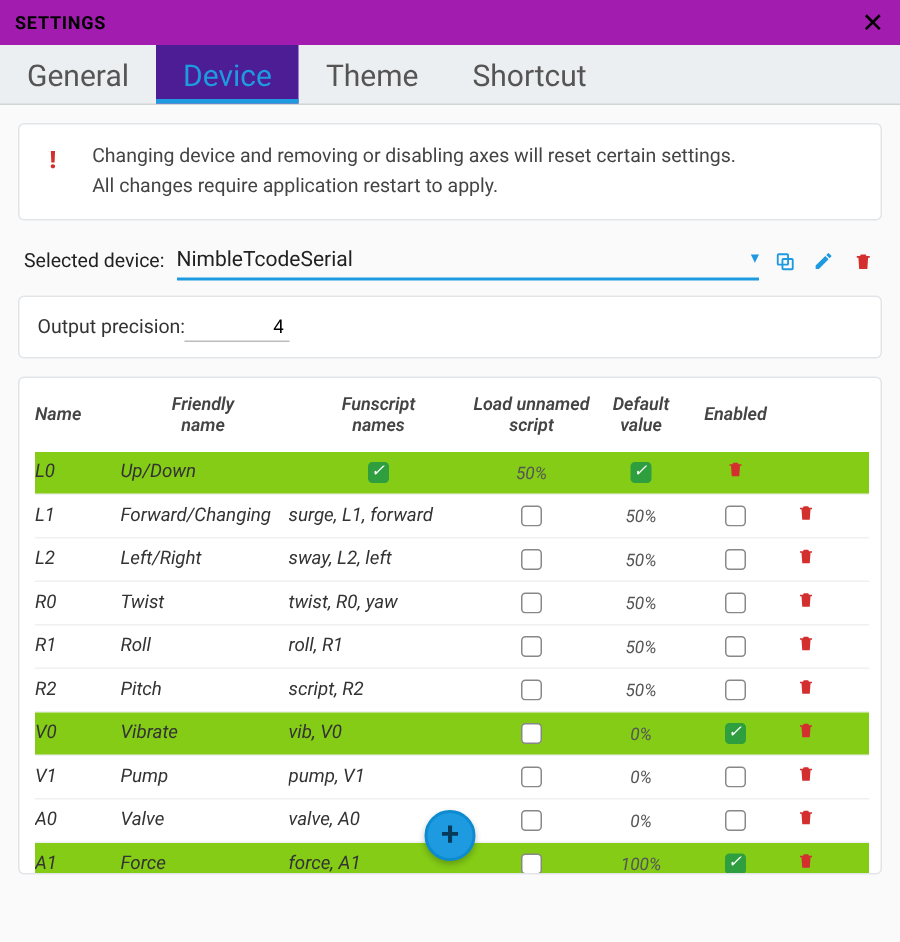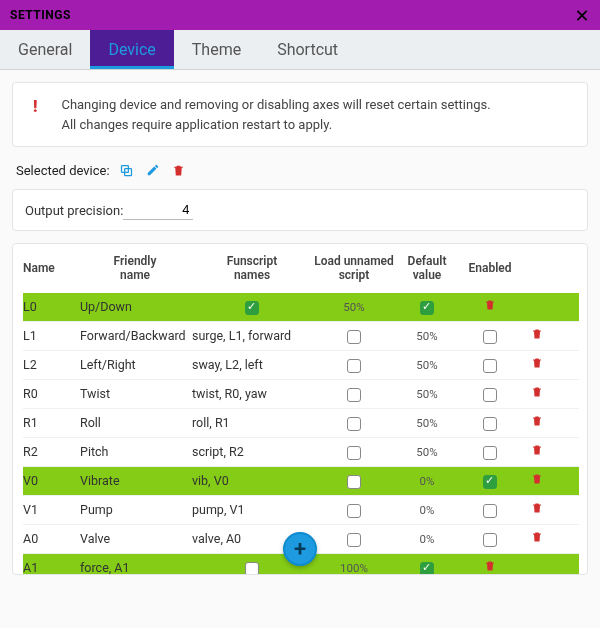--- a/index.html
+++ b/index.html
@@ -1,37 +1,37 @@
 <!DOCTYPE html>
 <html><head>
 <meta charset="utf-8">
 <style>
 * { box-sizing: border-box; margin: 0; padding: 0; }
 body { font-family: -apple-system, BlinkMacSystemFont, "Segoe UI", Roboto, Arial, sans-serif; font-size: 13px; color: #333; background: #fafafa; width: 600px; height: 628px; overflow: hidden; position: relative; }
 .titlebar { background: #a21caf; color: #000; height: 30px; display: flex; align-items: center; padding: 0 10px; font-weight: 700; font-size: 12px; letter-spacing: 0.5px; }
 .titlebar .spacer { flex: 1; }
 .titlebar .close { font-size: 18px; cursor: pointer; font-weight: 400; color: #000; }
 .tabs { background: #eceff1; display: flex; border-bottom: 1px solid #d0d5d8; height: 40px; }
-.tab { padding: 0 18px; display: flex; align-items: center; color: #555; font-size: 16px; cursor: pointer; position: relative; }
+.tab { padding: 0 18px; display: flex; align-items: center; color: #555; font-size: 20px; cursor: pointer; position: relative; }
 .tab.active { background: #4c1d95; color: #1e9be0; }
 .tab.active::after { content: ""; position: absolute; left: 0; right: 0; bottom: 0; height: 3px; background: #1e9be0; }
 .content { padding: 12px; }
 .alert { border: 1px solid #e2e5e8; border-radius: 4px; background: #fff; padding: 12px 14px; display: flex; gap: 24px; align-items: flex-start; margin-bottom: 14px; }
 .alert .bang { color: #d32f2f; font-weight: 900; font-size: 16px; padding-top: 2px; padding-left: 6px; }
 .alert .msg { color: #444; font-size: 13px; line-height: 1.5; }
 .device-row { display: flex; align-items: center; gap: 8px; margin: 0 4px 10px 4px; }
 .device-label { font-size: 13px; color: #222; }
 .device-select { flex: 1; position: relative; }
 .device-select .sel { font-size: 14px; color: #222; padding: 4px 0; border-bottom: 2px solid #1e9be0; display: flex; }
 .device-select .sel .caret { color: #1e9be0; font-size: 11px; margin-left: auto; }
 .icnbtn { width: 18px; height: 18px; display: inline-flex; align-items: center; justify-content: center; cursor: pointer; }
 .precision-card { border: 1px solid #e2e5e8; border-radius: 4px; background: #fff; padding: 10px 12px; display: flex; align-items: center; margin-bottom: 12px; }
 .precision-card input { width: 70px; border: none; border-bottom: 1px solid #bbb; text-align: right; font-size: 13px; padding: 2px 4px; outline: none; background: transparent; }
 .grid-card { border: 1px solid #e2e5e8; border-radius: 4px; background: #fff; position: relative; padding: 0 6px 0 10px; }
-.table-scroll { height: 330px; overflow-y: auto; padding-right: 2px; }
+.table-scroll { height: 330px; overflow-y: auto; padding-right: 2px; font-style: italic; }
 .table-head, .row { display: grid; grid-template-columns: 55px 110px 120px 80px 62px 60px 30px; gap: 2px; align-items: center; }
 .table-head { padding: 10px 0 10px 0; font-size: 12px; color: #444; font-weight: 600; position: sticky; top: 0; background: #fff; z-index: 2; }
 .th { text-align: center; line-height: 1.2; }
 .th.left { text-align: left; }
 .row { height: 29px; border-bottom: 1px solid #eef0f1; font-size: 12.5px; color: #333; }
 .row.hl { background: #84cc16; }
 .cell { overflow: hidden; text-overflow: ellipsis; white-space: nowrap; }
 .cell.center { text-align: center; }
 .chk { width: 14px; height: 14px; border: 1px solid #888; border-radius: 3px; display: inline-block; background: #fff; position: relative; cursor: pointer; vertical-align: middle; }
 .chk.on { background: #2e9e3f; border-color: #2e9e3f; }
@@ -66,20 +66,26 @@
   <div class="alert">
     <div class="bang">!</div>
     <div class="msg">
       <div>Changing device and removing or disabling axes will reset certain settings.</div>
       <div>All changes require application restart to apply.</div>
     </div>
   </div>
 
   <div class="device-row">
     <span class="device-label">Selected device:</span>
+    <div class="device-select">
+      <div class="sel">
+        <span>NimbleTcodeSerial</span>
+        <span class="caret">▾</span>
+      </div>
+    </div>
     <span class="icnbtn" title="copy">
       <svg width="15" height="15" viewBox="0 0 24 24" fill="none" stroke="#1e9be0" stroke-width="2">
           <rect x="9" y="9" width="11" height="11" rx="1"></rect>
           <rect x="4" y="4" width="11" height="11" rx="1"></rect>
         </svg>
     </span>
     <span class="icnbtn" title="edit">
       <svg width="14" height="14" viewBox="0 0 24 24" fill="#1e9be0">
           <path d="M3 17.25V21h3.75L17.81 9.94l-3.75-3.75L3 17.25zM20.71 7.04a1 1 0 0 0 0-1.41l-2.34-2.34a1 1 0 0 0-1.41 0l-1.83 1.83 3.75 3.75 1.83-1.83z"></path>
         </svg>
@@ -113,21 +119,21 @@
             <div class="cell">Up/Down</div>
             <div class="cell center"><span class="chk on"></span></div>
             <div class="cell default-val">50%</div>
             <div class="cell center"><span class="chk on"></span></div>
             <div class="cell trash"><svg viewBox="0 0 24 24" fill="#d32f2f">
                 <path d="M6 7h12l-1 14H7L6 7zm3-4h6l1 2h4v2H4V5h4l1-2z"></path>
               </svg></div>
           </div>
           <div class="row">
             <div class="cell">L1</div>
-            <div class="cell">Forward/Backward</div>
+            <div class="cell">Forward/Changing</div>
             <div class="cell">surge, L1, forward</div>
             <div class="cell center"><span class="chk"></span></div>
             <div class="cell default-val">50%</div>
             <div class="cell center"><span class="chk"></span></div>
             <div class="cell trash"><svg viewBox="0 0 24 24" fill="#d32f2f">
                 <path d="M6 7h12l-1 14H7L6 7zm3-4h6l1 2h4v2H4V5h4l1-2z"></path>
               </svg></div>
           </div>
           <div class="row">
             <div class="cell">L2</div>
@@ -201,20 +207,21 @@
             <div class="cell">valve, A0</div>
             <div class="cell center"><span class="chk"></span></div>
             <div class="cell default-val">0%</div>
             <div class="cell center"><span class="chk"></span></div>
             <div class="cell trash"><svg viewBox="0 0 24 24" fill="#d32f2f">
                 <path d="M6 7h12l-1 14H7L6 7zm3-4h6l1 2h4v2H4V5h4l1-2z"></path>
               </svg></div>
           </div>
           <div class="row hl">
             <div class="cell">A1</div>
+            <div class="cell">Force</div>
             <div class="cell">force, A1</div>
             <div class="cell center"><span class="chk"></span></div>
             <div class="cell default-val">100%</div>
             <div class="cell center"><span class="chk on"></span></div>
             <div class="cell trash"><svg viewBox="0 0 24 24" fill="#d32f2f">
                 <path d="M6 7h12l-1 14H7L6 7zm3-4h6l1 2h4v2H4V5h4l1-2z"></path>
               </svg></div>
           </div>
         </div>
     </div>

